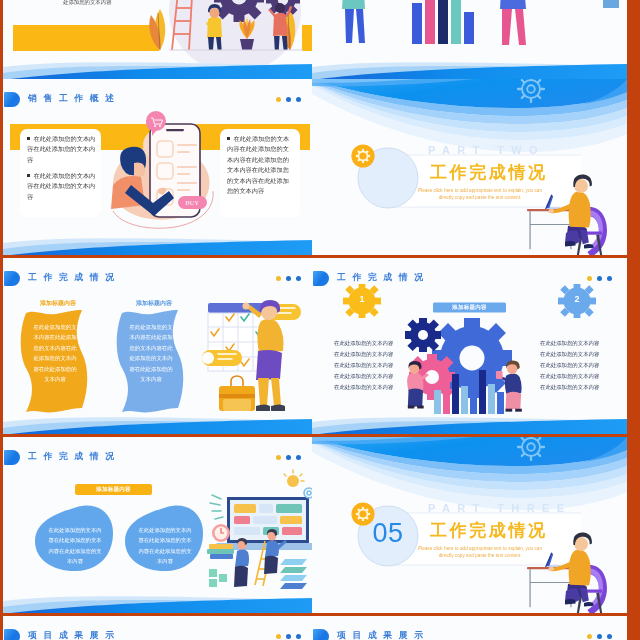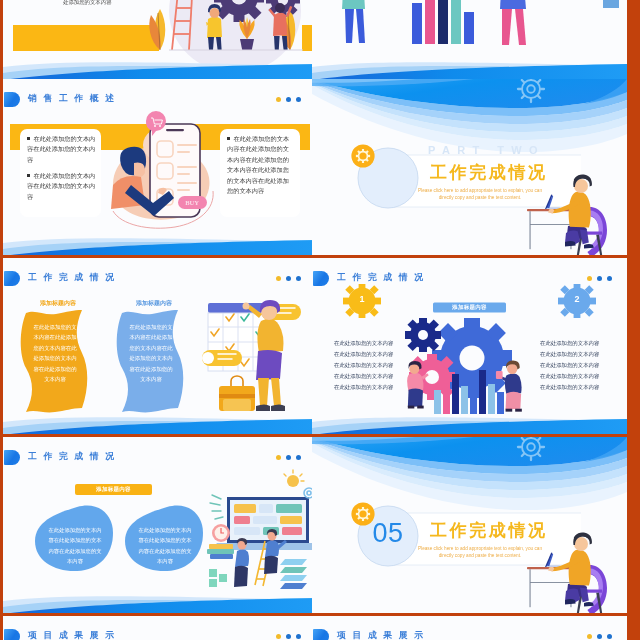--- a/index.html
+++ b/index.html
@@ -781,20 +781,21 @@
 
       <path d="M264 113 c 9 -2 13.5 5 14.5 16 c 0.8 11 -0.8 17 -1.6 19.6 l -19 -0.8 c -2.6 -14.5 -1 -32 6 -34.8Z" fill="#f0a526"></path>
       <path d="M266 120 c -7.2 4.5 -17 10 -27 11 l 0.6 3.2 c 11 -0.4 23 -5.6 28.6 -10Z" fill="#f0a526"></path>
       <path d="M237 130.4 q4.6 -1.8 5.2 1.1 l-1.5 3 -4.6 -1.1Z" fill="#f6c69b"></path>
 
       <circle cx="269" cy="107" r="7" fill="#f6c69b"></circle>
       <path d="M261.5 108 c -1.5 -9.5 4.4 -13.3 10.4 -12.4 c 5.7 0.8 8.6 5.1 8 11 l -2.3 0.8 c 0.8 -5.1 -2.8 -8 -6.6 -8 c -5.1 0 -8 3.6 -8 8.6Z" fill="#2e3140"></path>
       <path d="M262.5 102.5 c 4.4 -4.4 11.4 -4.4 15.2 0.8 l 0.8 -3.6 c -4.4 -5.1 -13.3 -4.4 -16.7 0.8Z" fill="#2e3140"></path>
     </g>
   </svg>
+  <div class="ptxt" style="left:116px;top:65px;font-size:11px;letter-spacing:7.4px;color:#d7e6f7;">PART  THREE</div>
   <div class="pnum" style="left:46px;top:81px;width:60px;text-align:center;font-size:27px;line-height:30px;color:#2489e8;letter-spacing:0.5px;font-weight:300;">05</div>
   <div class="ttl" style="left:118px;top:84px;font-size:17px;line-height:19px;letter-spacing:2.6px;color:#f5b81e;">工作完成情况</div>
   <div class="sub" style="left:98px;top:108px;width:140px;font-size:4.7px;line-height:7.2px;color:#eeae48;white-space:nowrap;">
     <span>Please click here to add appropriate text to explain, you can</span><br><span>directly copy and paste the text content.</span>
   </div>
 </div>
 
 <div class="slide c0" style="top:616px;">
   <svg class="sv" viewBox="0 0 313 176">
     <rect width="313" height="176" fill="#fbfcfe"></rect>

